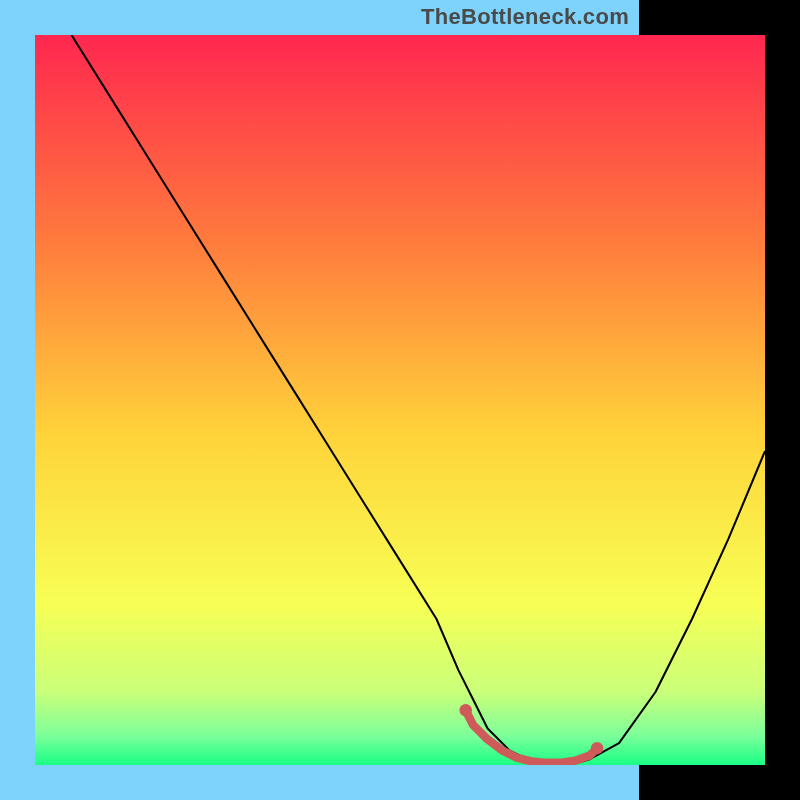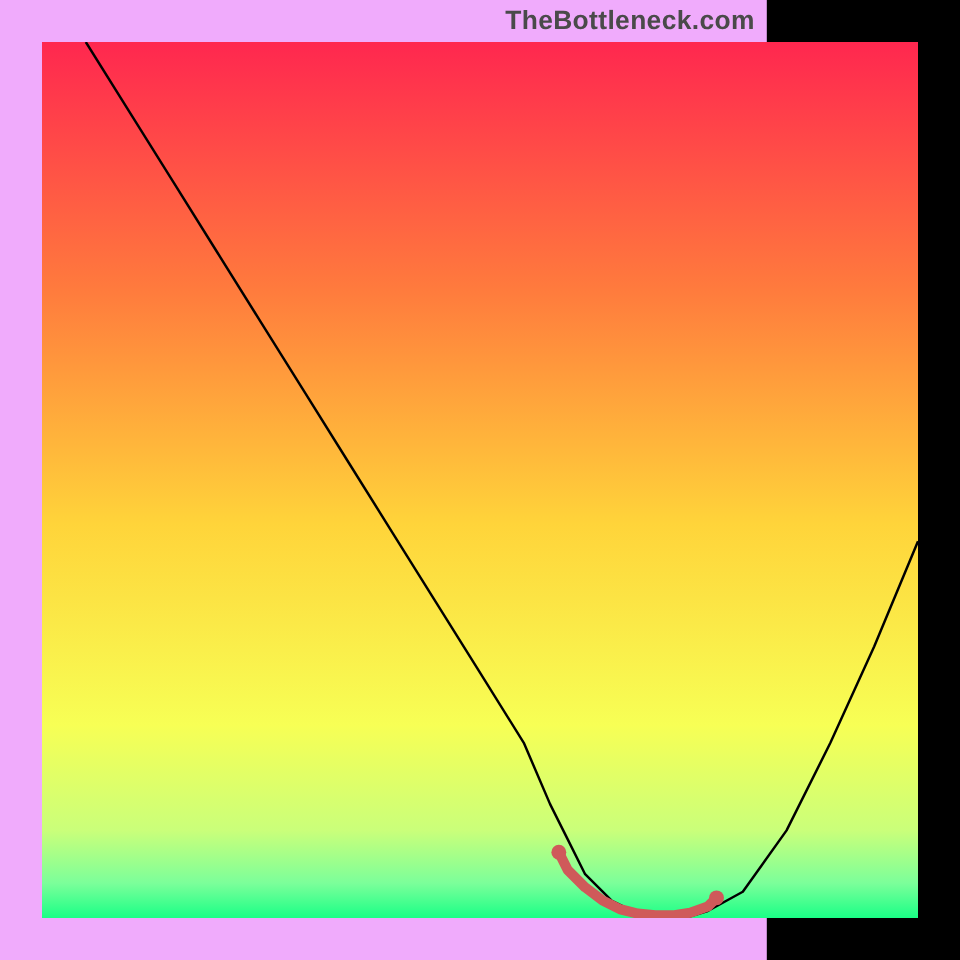--- a/index.html
+++ b/index.html
@@ -8,21 +8,21 @@
     width: 800px;
     height: 800px;
     background: #000000;
     overflow: hidden;
     font-family: Arial, Helvetica, sans-serif;
   }
   .frame {
     position: relative;
     width: 639px;
     height: 800px;
-    background: #f0abfc;
+    background: #7dd3fc;
     text-align: center;
   }
   .watermark {
     position: absolute;
     top: 4px;
     right: 10px;
     color: #4a4a4a;
     font-size: 22px;
     font-weight: 600;
     letter-spacing: 0.3px;

